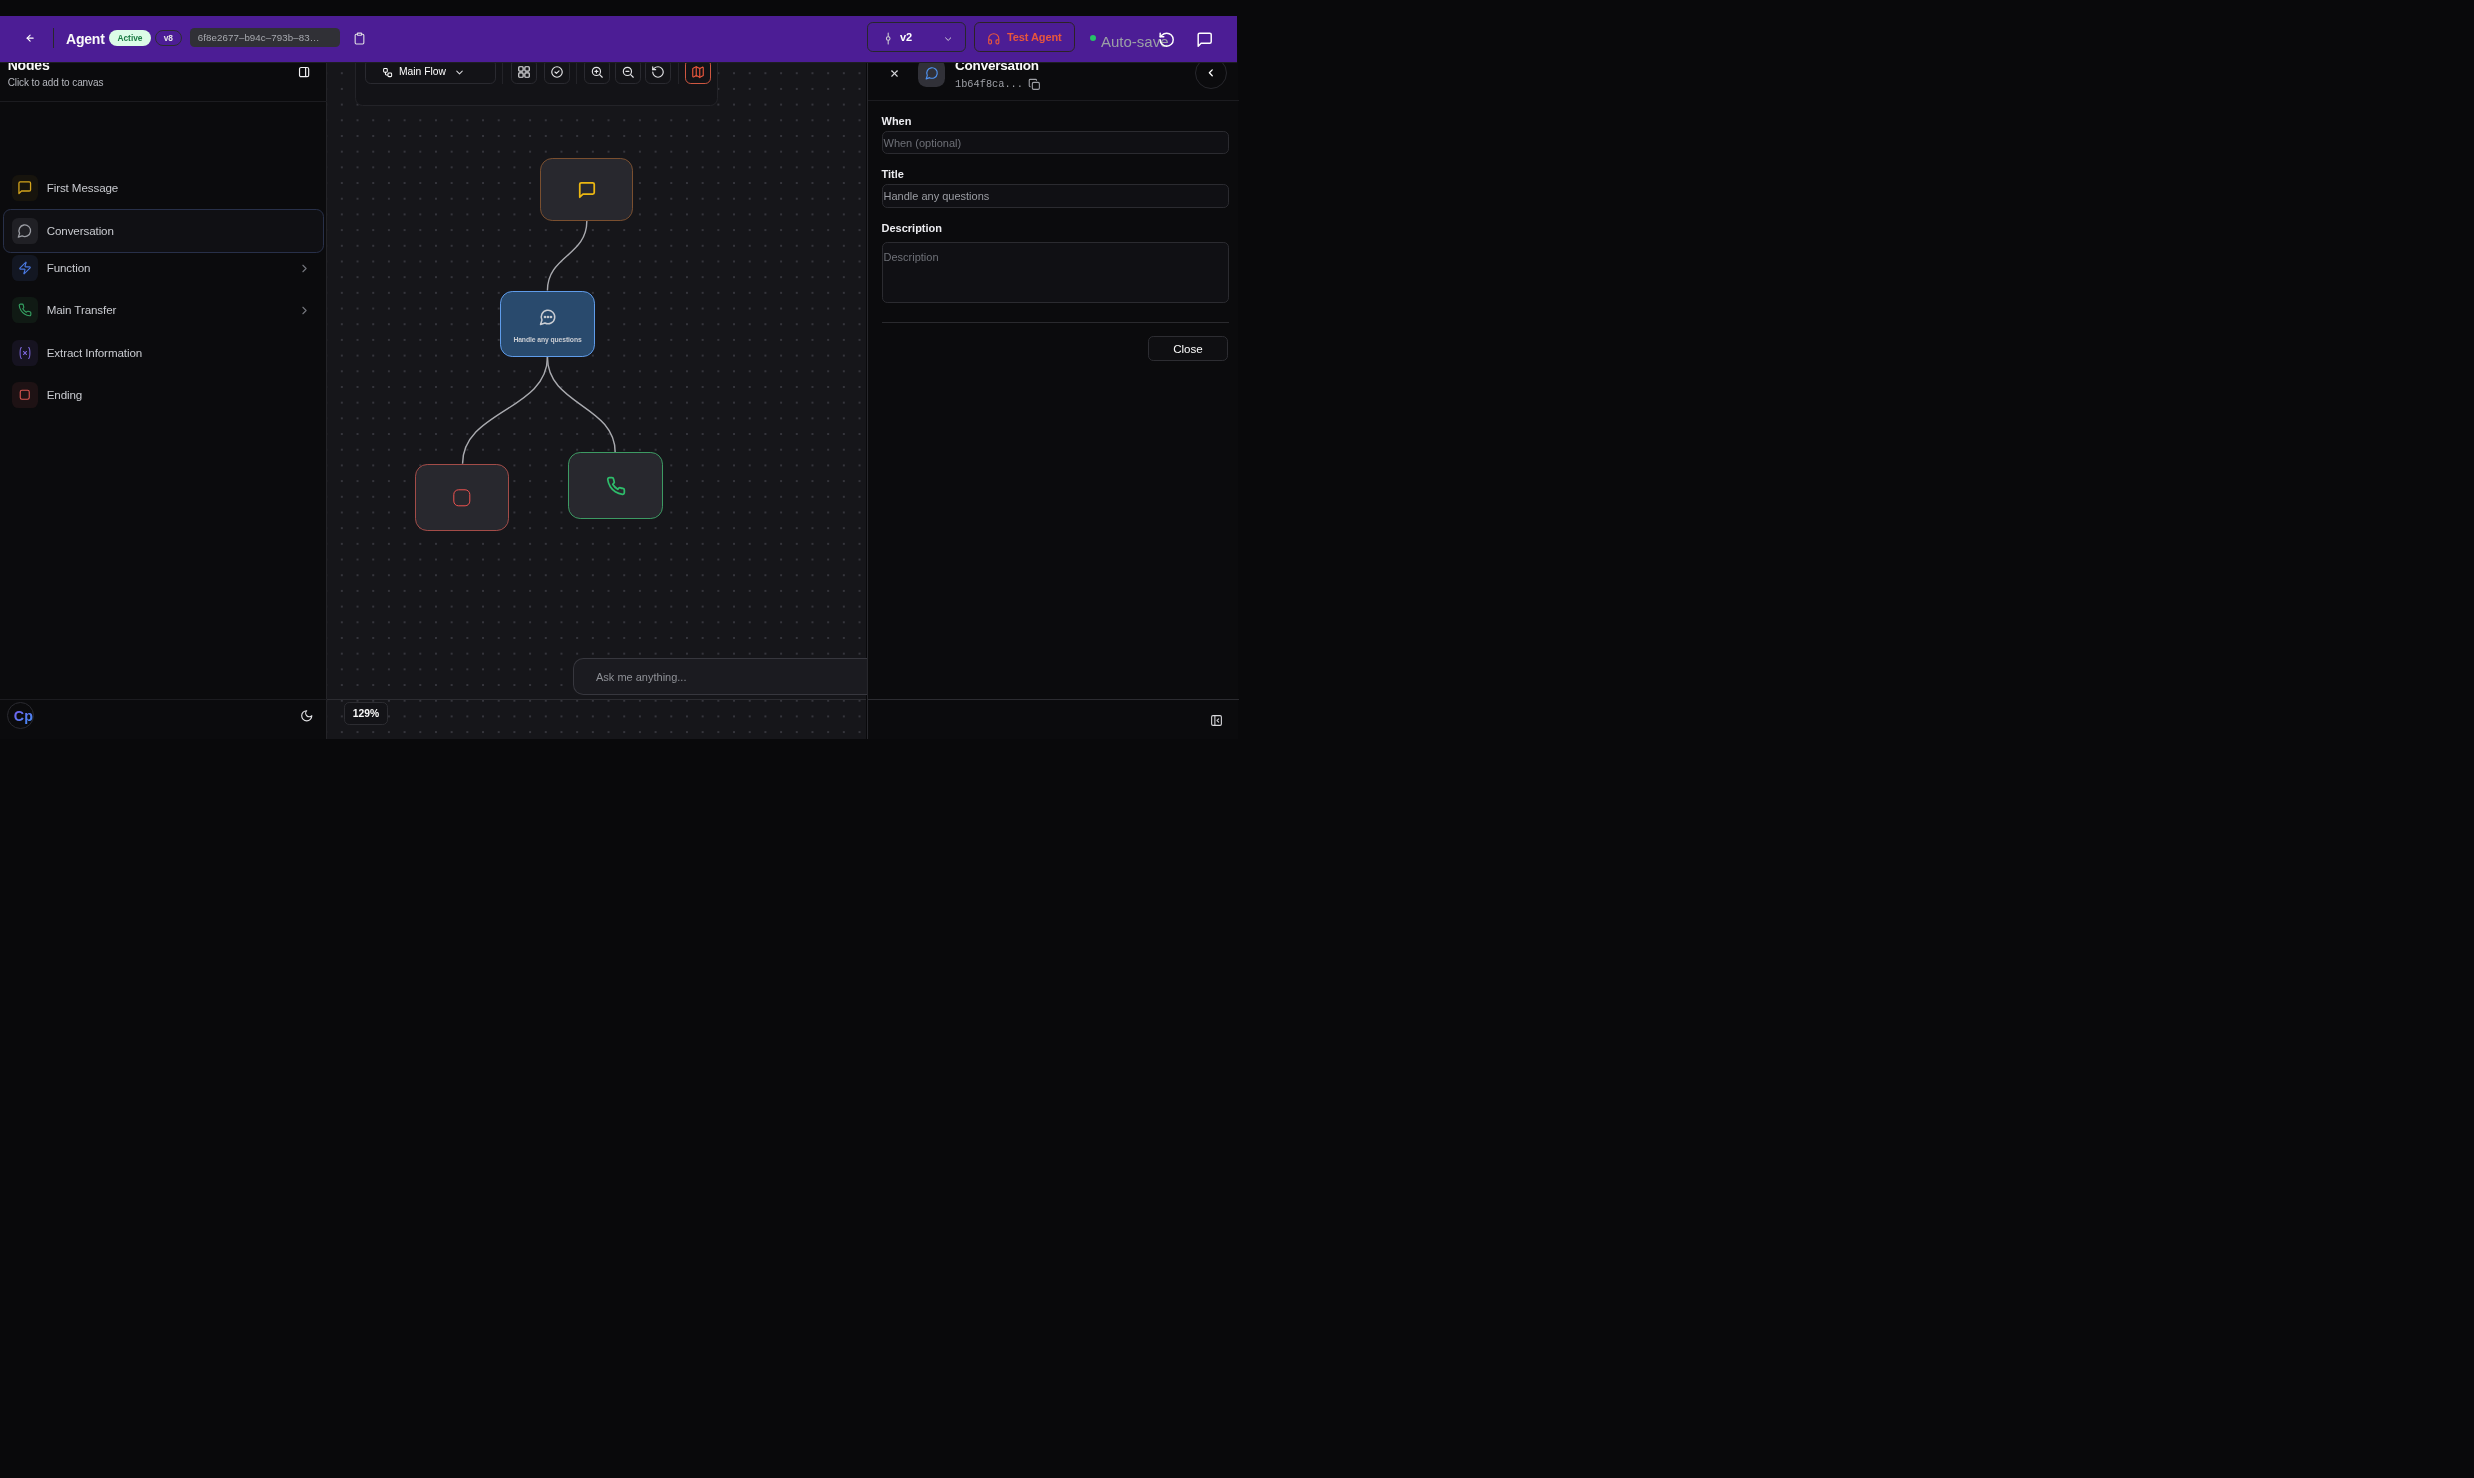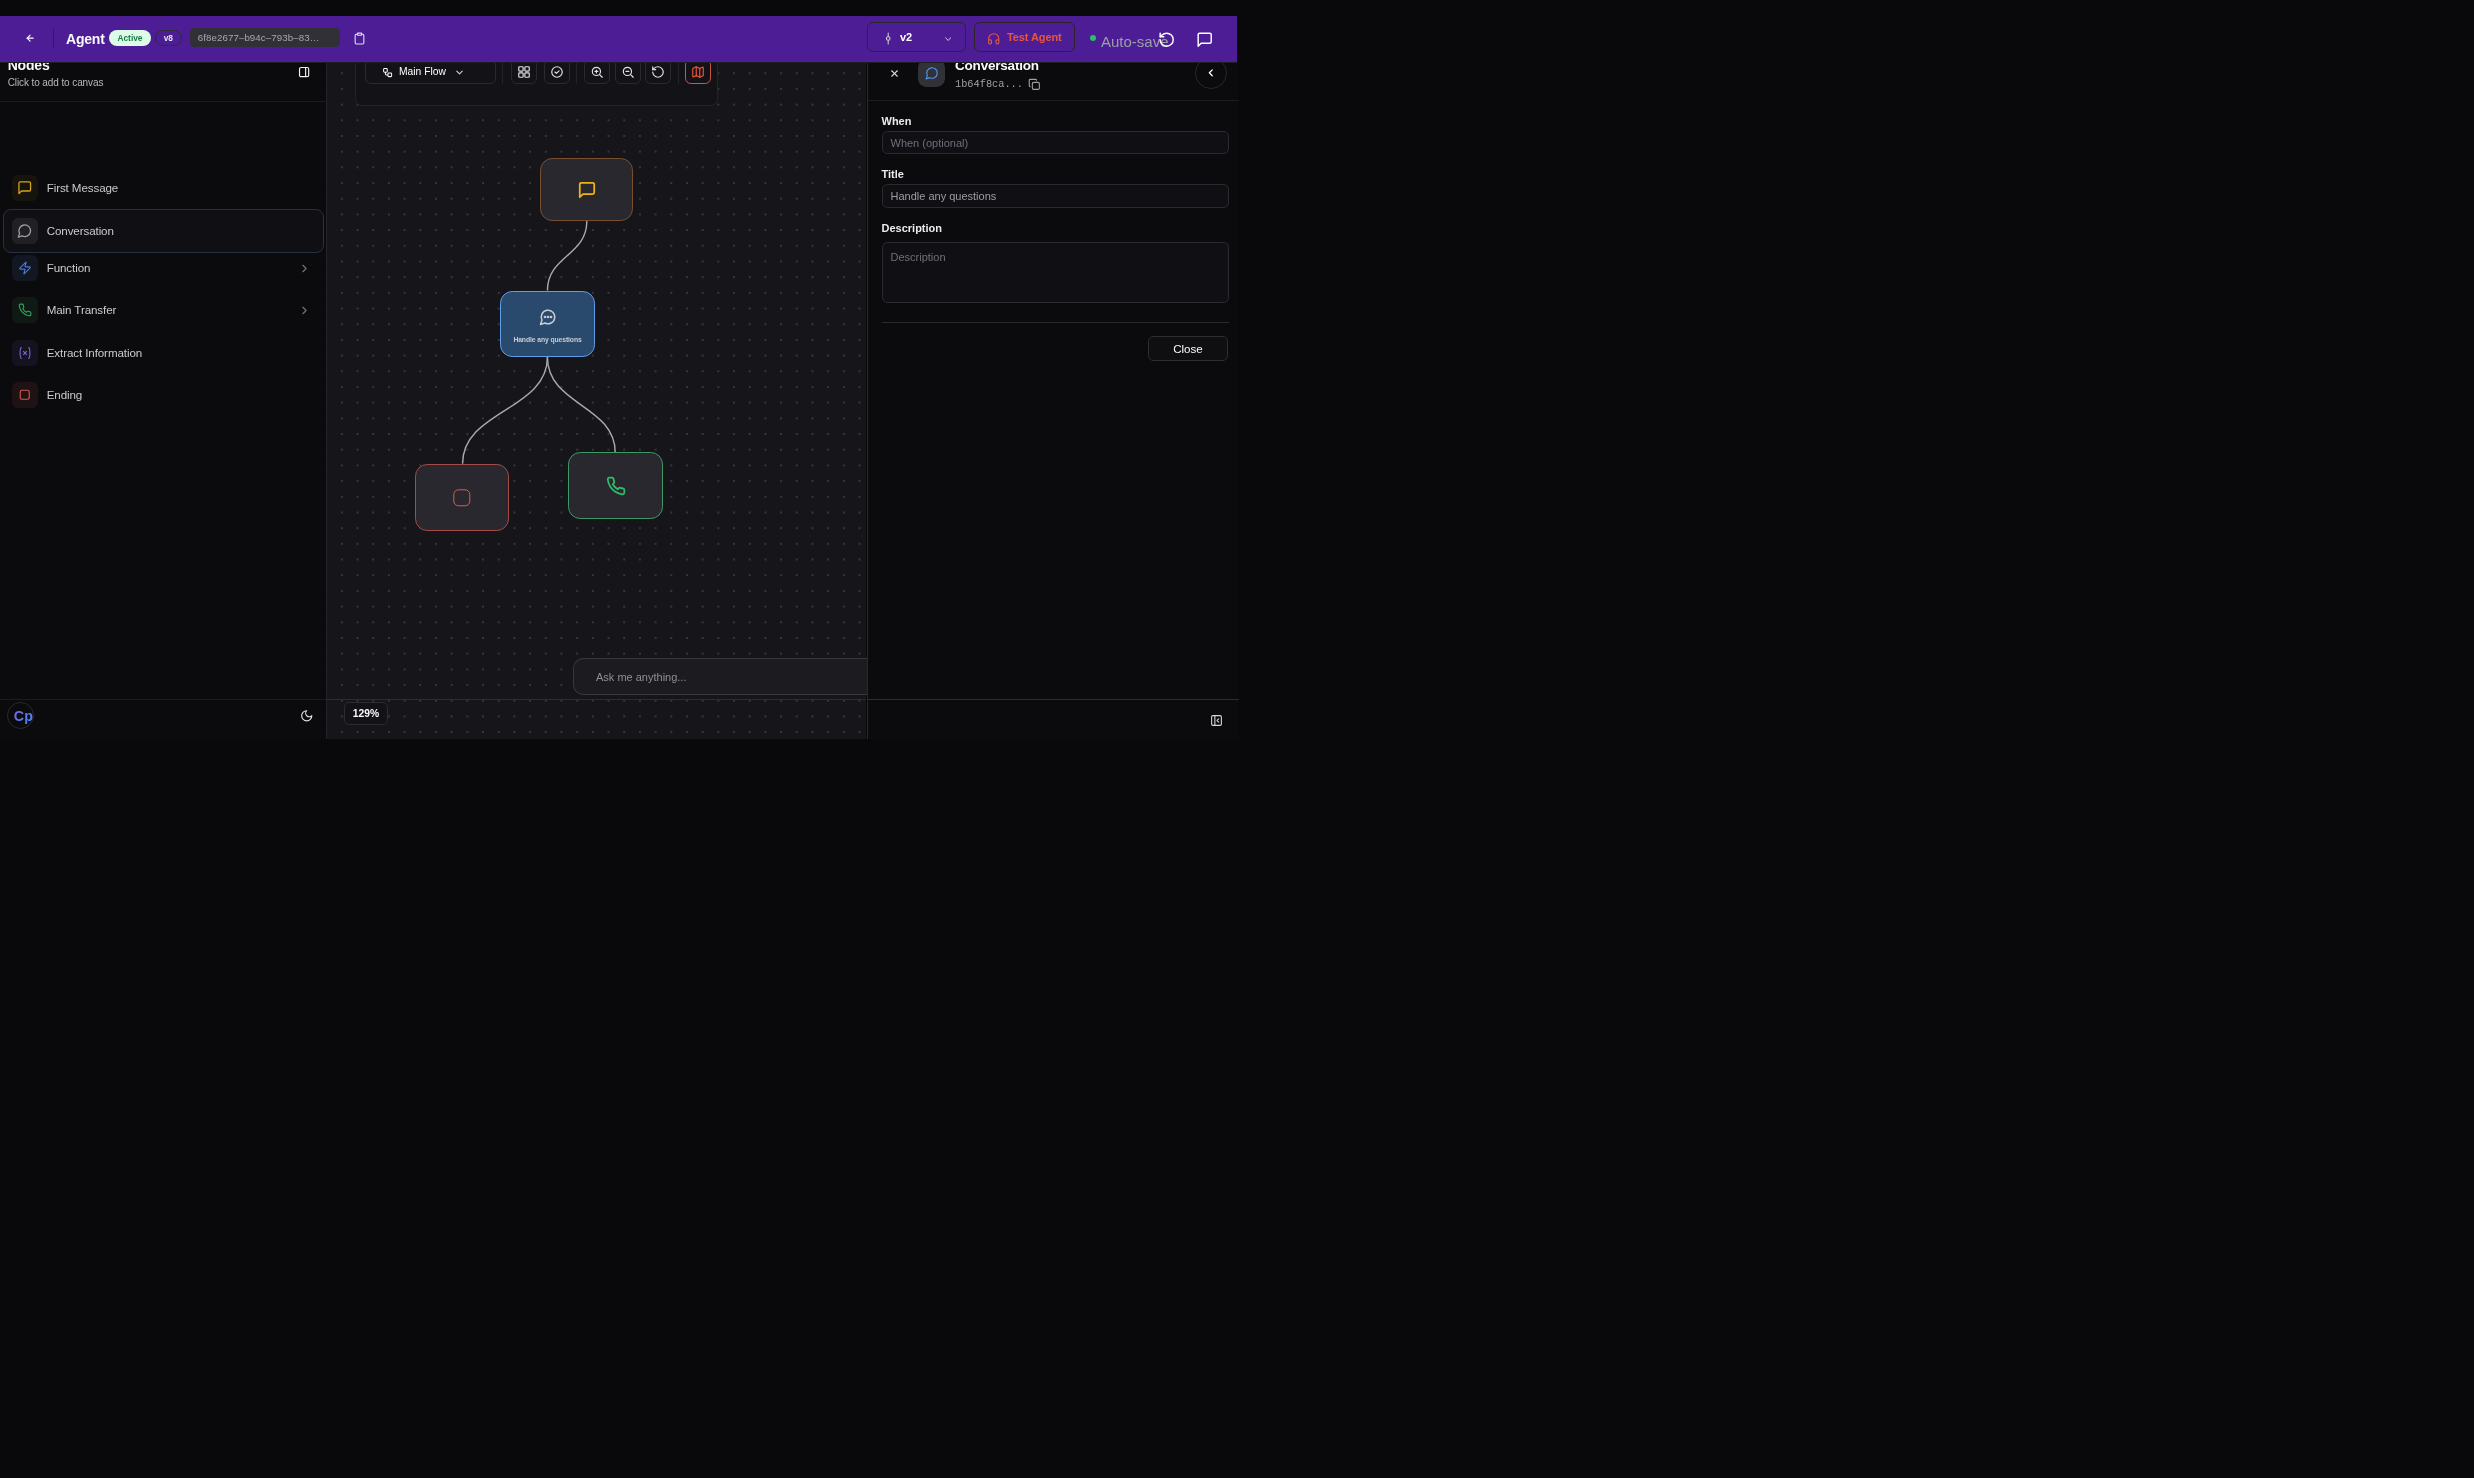--- a/index.html
+++ b/index.html
@@ -105,21 +105,21 @@
     background:#313138; display:flex; align-items:center; justify-content:center; color:#4f92ef; }
   #p-title { position:absolute; left:87px; top:11px; font-size:13.5px; letter-spacing:-0.2px; font-weight:700; color:#fafafa; }
   #p-id { position:absolute; left:87px; top:31px; font-size:10.3px; color:#9fa1a7;
     font-family:"Liberation Mono", monospace; }
   #p-copy { position:absolute; left:160px; top:31px; color:#9fa1a7; }
   #p-collapse { position:absolute; left:327px; top:9.7px; width:32px; height:32px; border-radius:50%;
     border:0.6px solid #27272c; color:#fff; display:flex; align-items:center; justify-content:center; }
 
   .p-label { position:absolute; left:13.5px; font-size:11px; font-weight:600; color:#ececf0; }
   .p-input { position:absolute; left:13.5px; width:347px; background:#101014; border:0.6px solid #2b2b30;
-    border-radius:5.2px; font-size:11px; padding:0 8px; color:#9b9da3; }
+    border-radius:5.2px; font-size:11px; padding:0 1px; color:#9b9da3; }
   #p-when-in { top:84px; height:23px; line-height:22px; color:#6e7077; }
   #p-title-in { top:137px; height:24px; line-height:22.6px; }
   #p-desc-in { top:195px; height:61px; line-height:14px; padding-top:7px; color:#6e7077; }
   #p-div { position:absolute; left:13.5px; top:275px; width:347px; height:0.6px; background:#2a2a2e; }
   #p-close { position:absolute; left:280px; top:289px; width:80px; height:24.5px; border:0.6px solid #2d2d32;
     border-radius:5.2px; color:#fafafa; font-size:11.6px; font-weight:500; text-align:center; line-height:23px;
     background:#0f0f12; }
   #p-footer-line { position:absolute; left:0; top:652px; width:371px; height:0.6px; background:#2c2c31; }
   #p-panelicon { position:absolute; left:342px; top:667px; color:#d8d8db; }
 </style>

